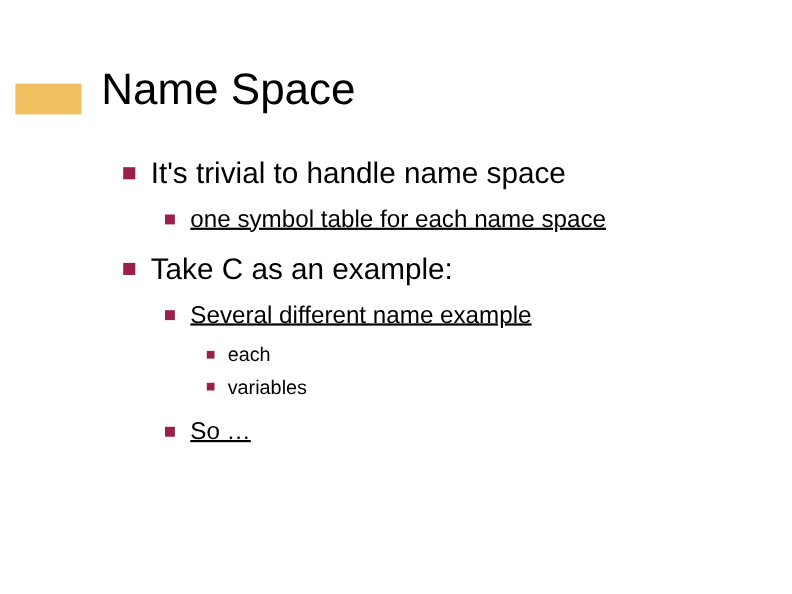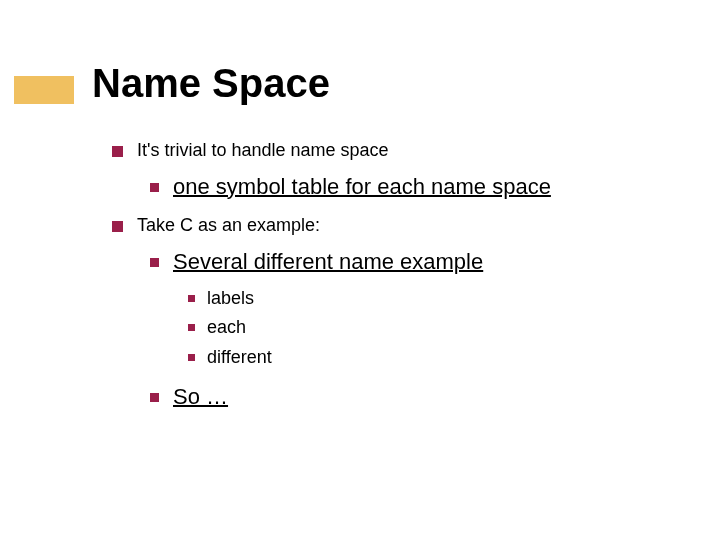--- a/index.html
+++ b/index.html
@@ -23,32 +23,32 @@
     top: 76px;
     width: 60px;
     height: 28px;
     background: #f0c060;
   }
   .title {
     position: absolute;
     left: 92px;
     top: 58px;
     font-size: 40px;
-    font-weight: 700;
+    font-weight: 400;
     letter-spacing: 0px;
   }
   .body {
     position: absolute;
     left: 112px;
     top: 140px;
     right: 40px;
   }
   .lvl1 {
     margin: 0 0 10px 0;
-    font-size: 18px;
+    font-size: 27px;
     line-height: 1.2;
   }
   .lvl2 {
     margin: 6px 0 10px 38px;
     font-size: 22px;
     line-height: 1.25;
     text-decoration: underline;
   }
   .lvl3 {
     margin: 6px 0 6px 76px;
@@ -88,27 +88,24 @@
 
     <div class="lvl1 gap-above">
       <span class="bullet b1"></span><span class="txt">Take C as an example:</span>
     </div>
 
     <div class="lvl2">
       <span class="bullet b2"></span><span class="txt">Several different name example</span>
     </div>
 
     <div class="lvl3">
-      <span class="bullet b3"></span><span class="txt">labels</span>
-    </div>
-    <div class="lvl3">
       <span class="bullet b3"></span><span class="txt">each</span>
     </div>
     <div class="lvl3">
-      <span class="bullet b3"></span><span class="txt">different</span>
+      <span class="bullet b3"></span><span class="txt">variables</span>
     </div>
 
     <div class="lvl2 gap-above">
       <span class="bullet b2"></span><span class="txt">So …</span>
     </div>
 
   </div>
 </div>
 
 </body></html>

